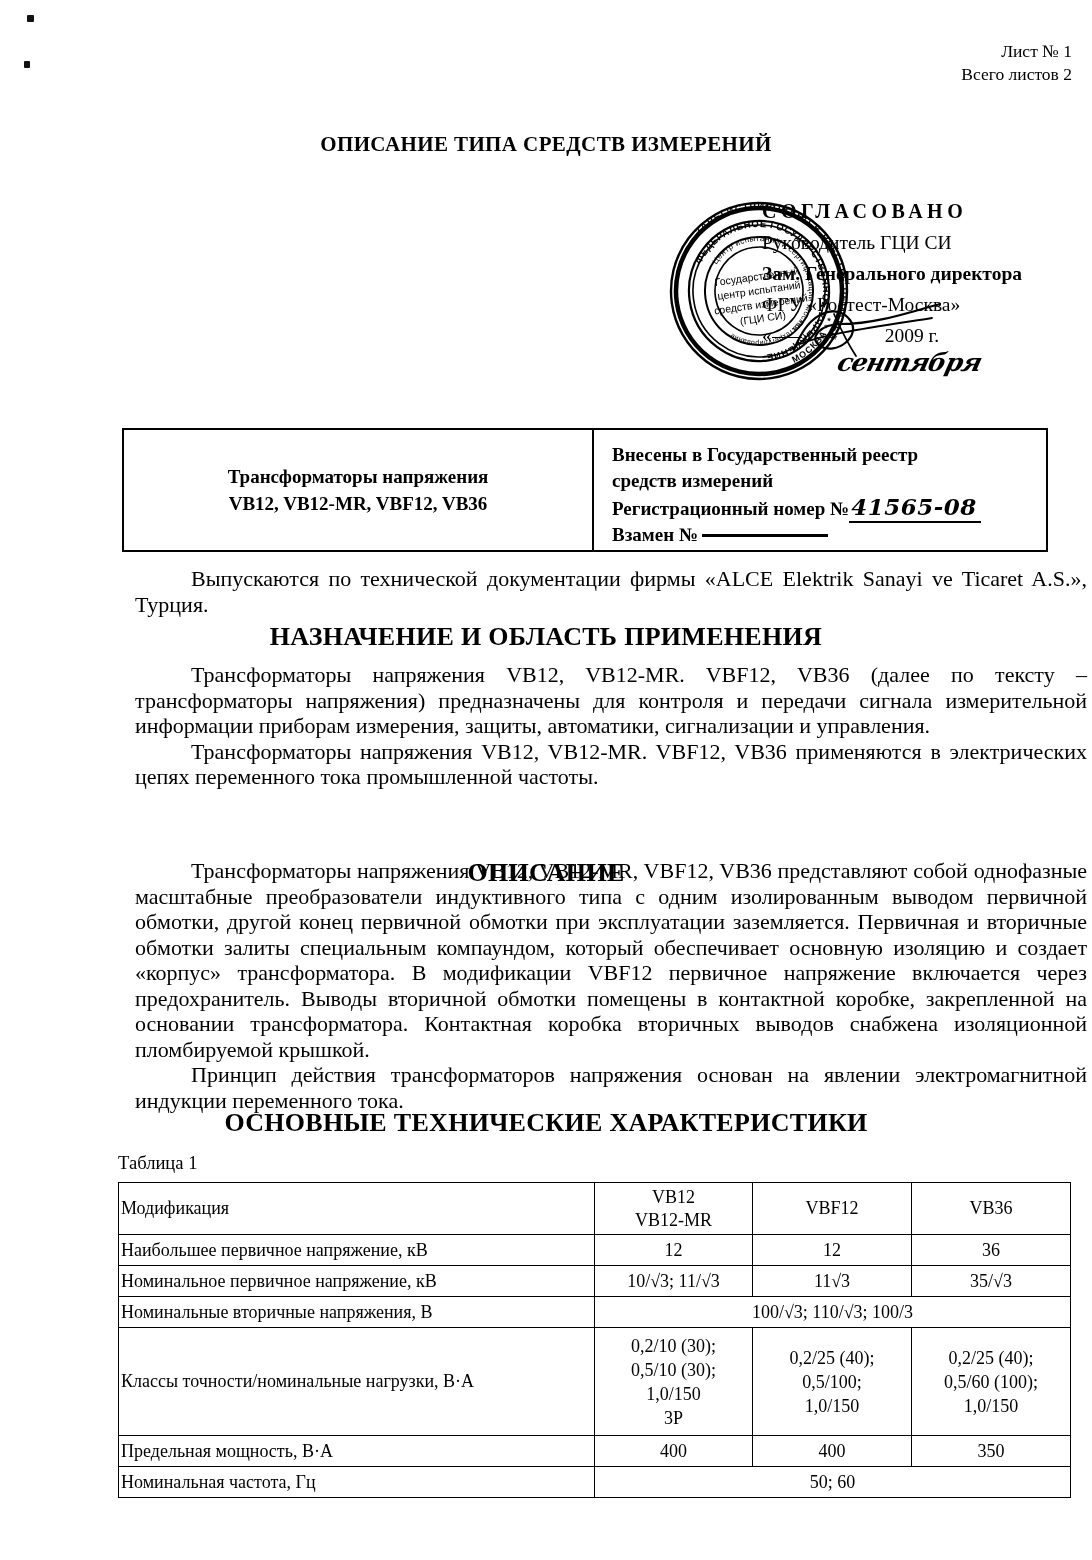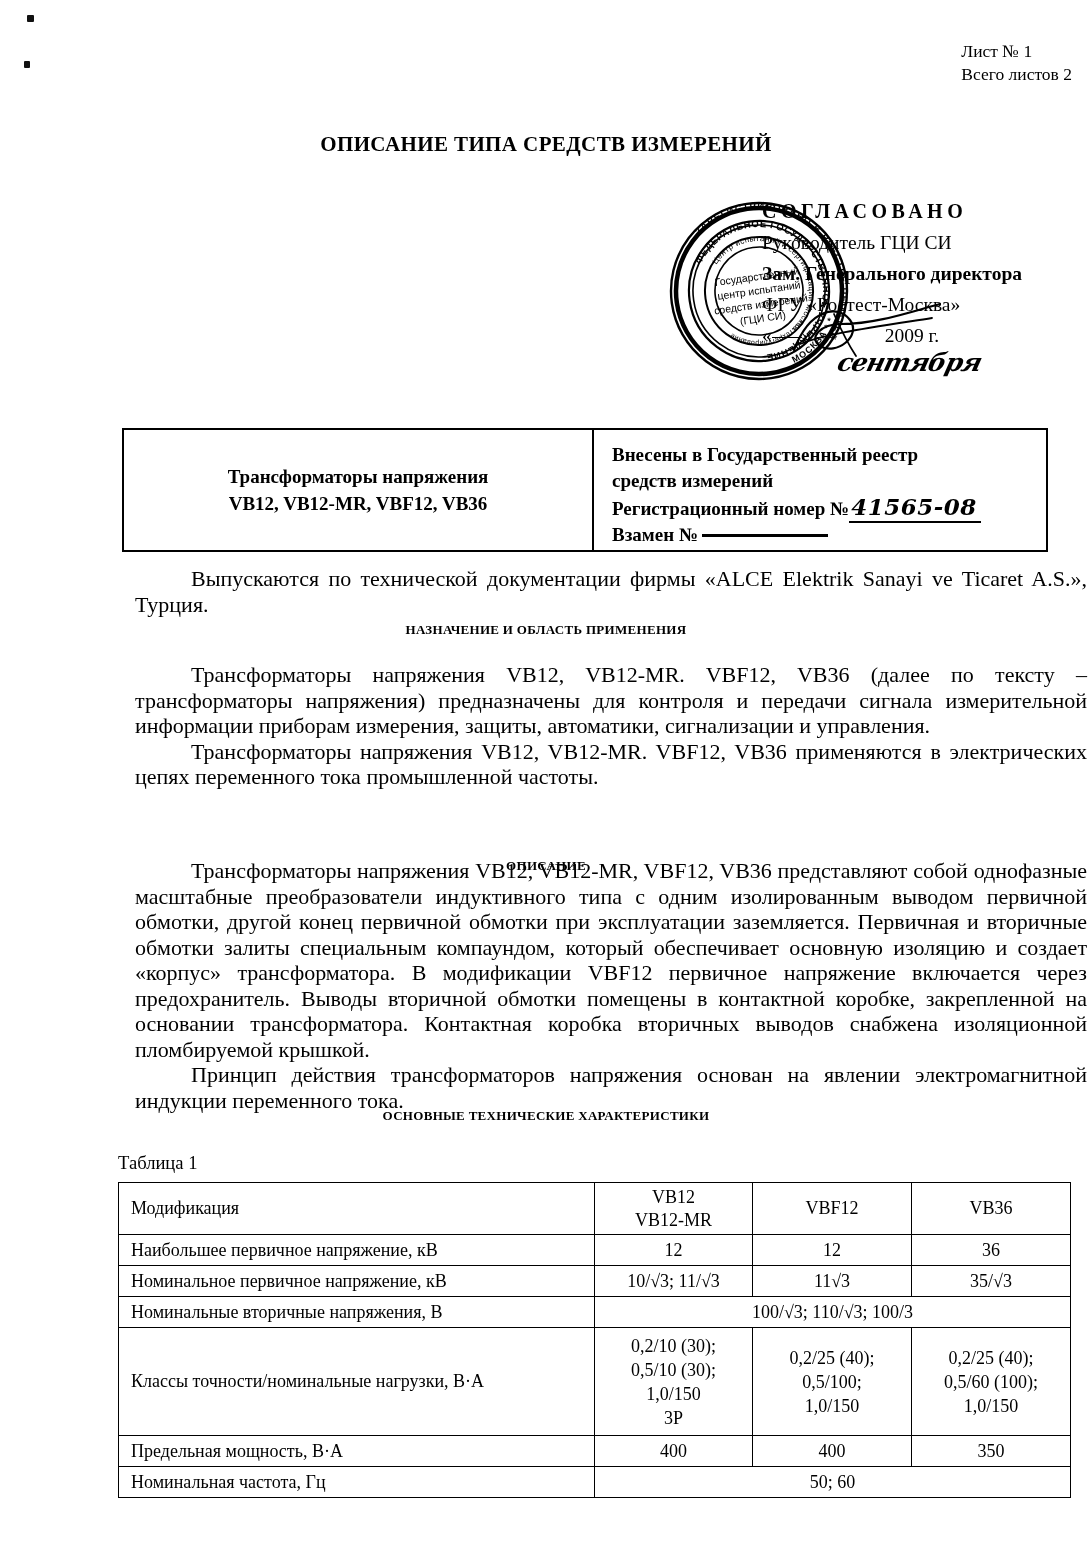--- a/index.html
+++ b/index.html
@@ -43,20 +43,21 @@
     display: inline-block;
     width: 140px;
     border-bottom: 1.6px solid #000;
     height: 0;
     vertical-align: 3px;
     margin-left: 4px;
   }
   .hdr-right {
     position: absolute;
     right: 20px; top: 40px;
+    text-align: right;
     font-size: 17.5px;
     line-height: 23px;
   }
 
   
   .doc-title {
     position: absolute;
     left: 0; top: 132px;
     width: 1092px;
     text-align: center;
@@ -185,21 +186,21 @@
     text-align: justify;
   }
   .body-text p { margin: 0; text-indent: 56px; }
   .body-text p.last-line-left { text-align-last: left; }
 
   .section-head {
     position: absolute;
     left: 0;
     width: 1092px;
     text-align: center;
-    font-size: 13px;
+    font-size: 26px;
     font-weight: bold;
     letter-spacing: 0.3px;
   }
 
   
   .tbl-caption {
     position: absolute;
     left: 118px; top: 1152px;
     font-size: 18.6px;
     text-align: center;
@@ -213,21 +214,21 @@
     table-layout: fixed;
   }
   table.spec td, table.spec th {
     border: 1.6px solid #000;
     padding: 2px 5px;
     font-weight: normal;
     vertical-align: middle;
   }
   table.spec td.label {
     text-align: left;
-    padding-left: 12px;
+    padding-left: 2px;
   }
   table.spec td.val {
     text-align: center;
     line-height: 24px;
   }
   table.spec td.hcell {
     text-align: center;
     line-height: 23px;
   }
   .col-a { width: 476px; }

